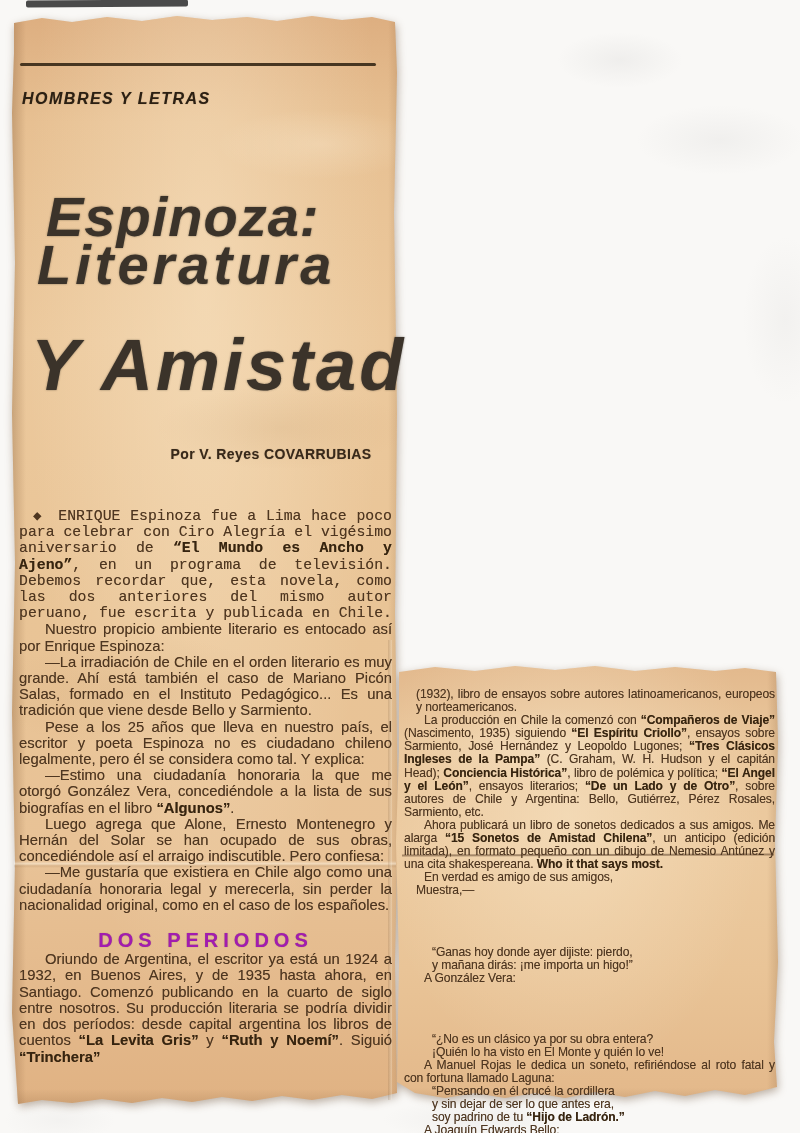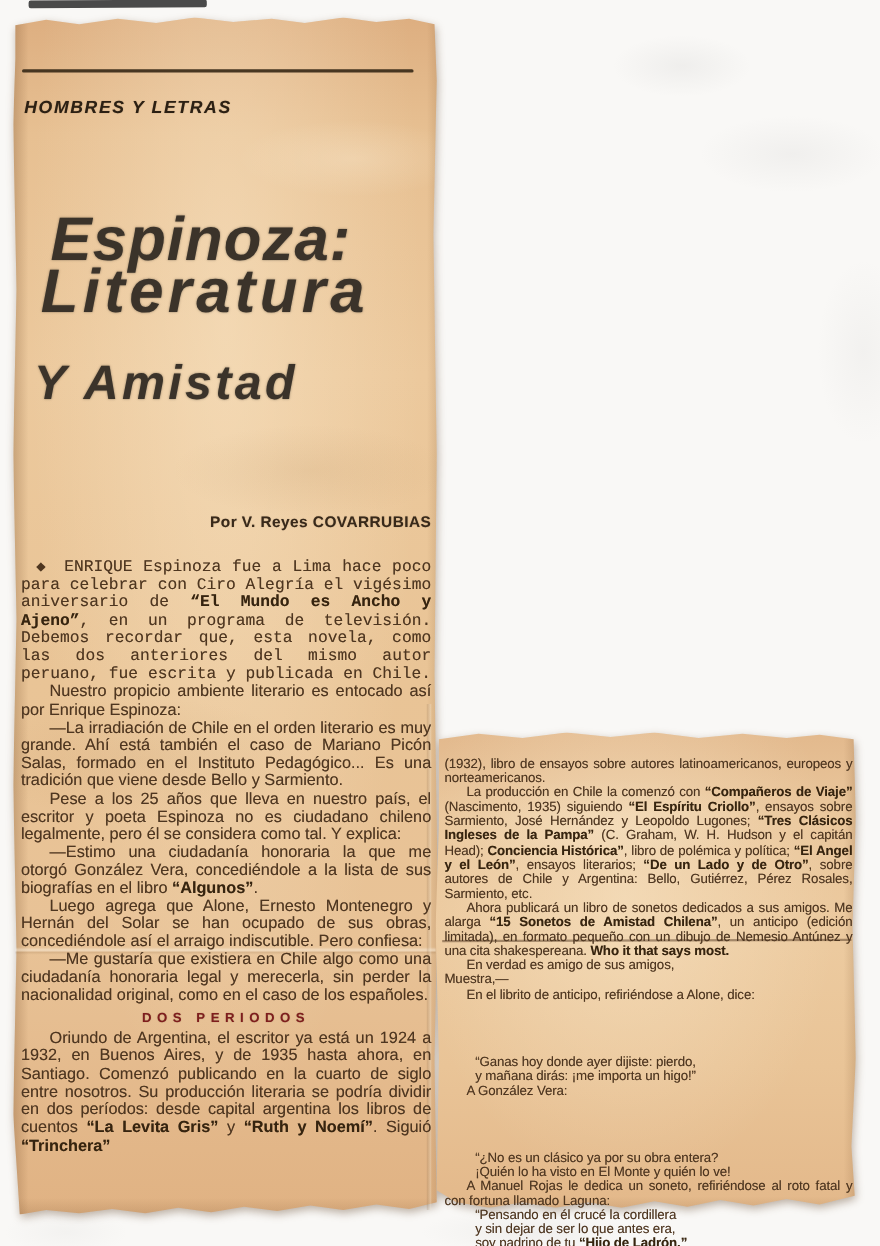--- a/index.html
+++ b/index.html
@@ -77,40 +77,40 @@
     color:#2c2013;text-shadow:0 0 1px rgba(44,32,19,.4);
   }
   .headline-line{
     position:absolute;font-weight:bold;font-style:italic;
     color:var(--headline-ink,#3b332a);
     text-shadow:0 0 2px rgba(40,34,26,.55);
     white-space:nowrap;
   }
   .hl1{left:46px;top:140px;font-size:56px;letter-spacing:1px;margin-top:44px;}
   .hl2{left:37px;top:232px;font-size:56px;letter-spacing:4px;}
-  .hl3{left:31px;top:324px;font-size:44px;letter-spacing:3px;}
+  .hl3{left:31px;top:324px;font-size:72px;letter-spacing:3px;}
   .byline{
-    position:absolute;left:150px;top:466px;width:242px;text-align:right;
+    position:absolute;left:150px;top:446px;width:242px;text-align:center;
     font-size:14px;font-weight:bold;letter-spacing:.4px;color:#38291a;
     text-shadow:0 0 1px rgba(56,41,26,.4);
   }
   .col{position:absolute;color:var(--ink,#4e3620);text-shadow:0 0 .5px rgba(78,54,32,.5);}
   .col-left{left:19px;top:508px;width:373px;font-size:14.8px;line-height:16.2px;}
   .col-right{left:404px;top:688px;width:371px;font-size:12.1px;line-height:13.1px;letter-spacing:-.1px;}
   .para{margin:0;text-align:justify;text-indent:26px;}
   .col-right .para{text-indent:20px;}
-  .para.flush{text-indent:0;}
+  .para.flush{text-indent:0;margin-left:12px;}
   .para.lead{text-indent:14px;font-family:Liberation Mono, monospace;}
   .para.verse{text-indent:0;text-align:left;padding-left:28px;margin-top:48px;}
   .para.gap{margin-top:0;}
   .bullet{font-style:normal;margin-right:16px;font-size:.95em;}
   .b{font-weight:bold;color:var(--bold-ink,#36240f);}
   .subhead{
-    text-align:center;font-weight:bold;font-size:12px;letter-spacing:5px;
-    color:#7f1d1d;margin:4px 0 3px 0;text-shadow:0 0 1px rgba(58,40,19,.4);
+    text-align:center;font-weight:bold;font-size:20px;letter-spacing:5px;
+    color:#a21caf;margin:19px 0 3px 0;text-shadow:0 0 1px rgba(58,40,19,.4);
   }
 </style>
 </head>
 <body>
 
 <div class="backing-noise"></div>
 <div class="ink-smudge"></div>
 
 <div class="piece-wrap">
   <div class="paper piece-left"></div>
@@ -147,21 +147,20 @@
     </div>
 </div>
 
 <div class="col col-right">
   <div>
       <p class="para flush"><span>(1932), libro de ensayos sobre autores latinoamericanos, europeos y norteamericanos.</span></p>
       <p class="para"><span>La producción en Chile la comenzó con </span><span class="b">“Compañeros de Viaje”</span><span> (Nascimento, 1935) siguiendo </span><span class="b">“El Espíritu Criollo”</span><span>, ensayos sobre Sarmiento, José Hernández y Leopoldo Lugones; </span><span class="b">“Tres Clásicos Ingleses de la Pampa”</span><span> (C. Graham, W. H. Hudson y el capitán Head); </span><span class="b">Conciencia Histórica”</span><span>, libro de polémica y política; </span><span class="b">“El Angel y el León”</span><span>, ensayos literarios; </span><span class="b">“De un Lado y de Otro”</span><span>, sobre autores de Chile y Argentina: Bello, Gutiérrez, Pérez Rosales, Sarmiento, etc.</span></p>
       <p class="para gap"><span>Ahora publicará un libro de sonetos dedicados a sus amigos. Me alarga </span><span class="b">“15 Sonetos de Amistad Chilena”</span><span>, un anticipo (edición limitada), en formato pequeño con un dibujo de Nemesio Antúnez y una cita shakespereana. </span><span class="b">Who it that says most.</span></p>
       <p class="para"><span>En verdad es amigo de sus amigos,</span></p>
       <p class="para flush"><span>Muestra,—</span></p>
-      <p class="para"><span>En el librito de anticipo, refiriéndose a Alone, dice:</span></p>
       <p class="para verse"><span>“Ganas hoy donde ayer dijiste: pierdo,</span><br><span>y mañana dirás: ¡me importa un higo!”</span></p>
       <p class="para"><span>A González Vera:</span></p>
       <p class="para verse"><span>“¿No es un clásico ya por su obra entera?</span><br><span>¡Quién lo ha visto en El Monte y quién lo ve!</span></p>
       <p class="para"><span>A Manuel Rojas le dedica un soneto, refiriéndose al roto fatal y con fortuna llamado Laguna:</span></p>
       <p class="para verse gap"><span>“Pensando en él crucé la cordillera</span><br><span>y sin dejar de ser lo que antes era,</span><br><span>soy padrino de tu </span><span class="b">“Hijo de Ladrón.”</span></p>
       <p class="para"><span>A Joaquín Edwards Bello:</span></p>
     </div>
 </div>
 
 </body></html>

